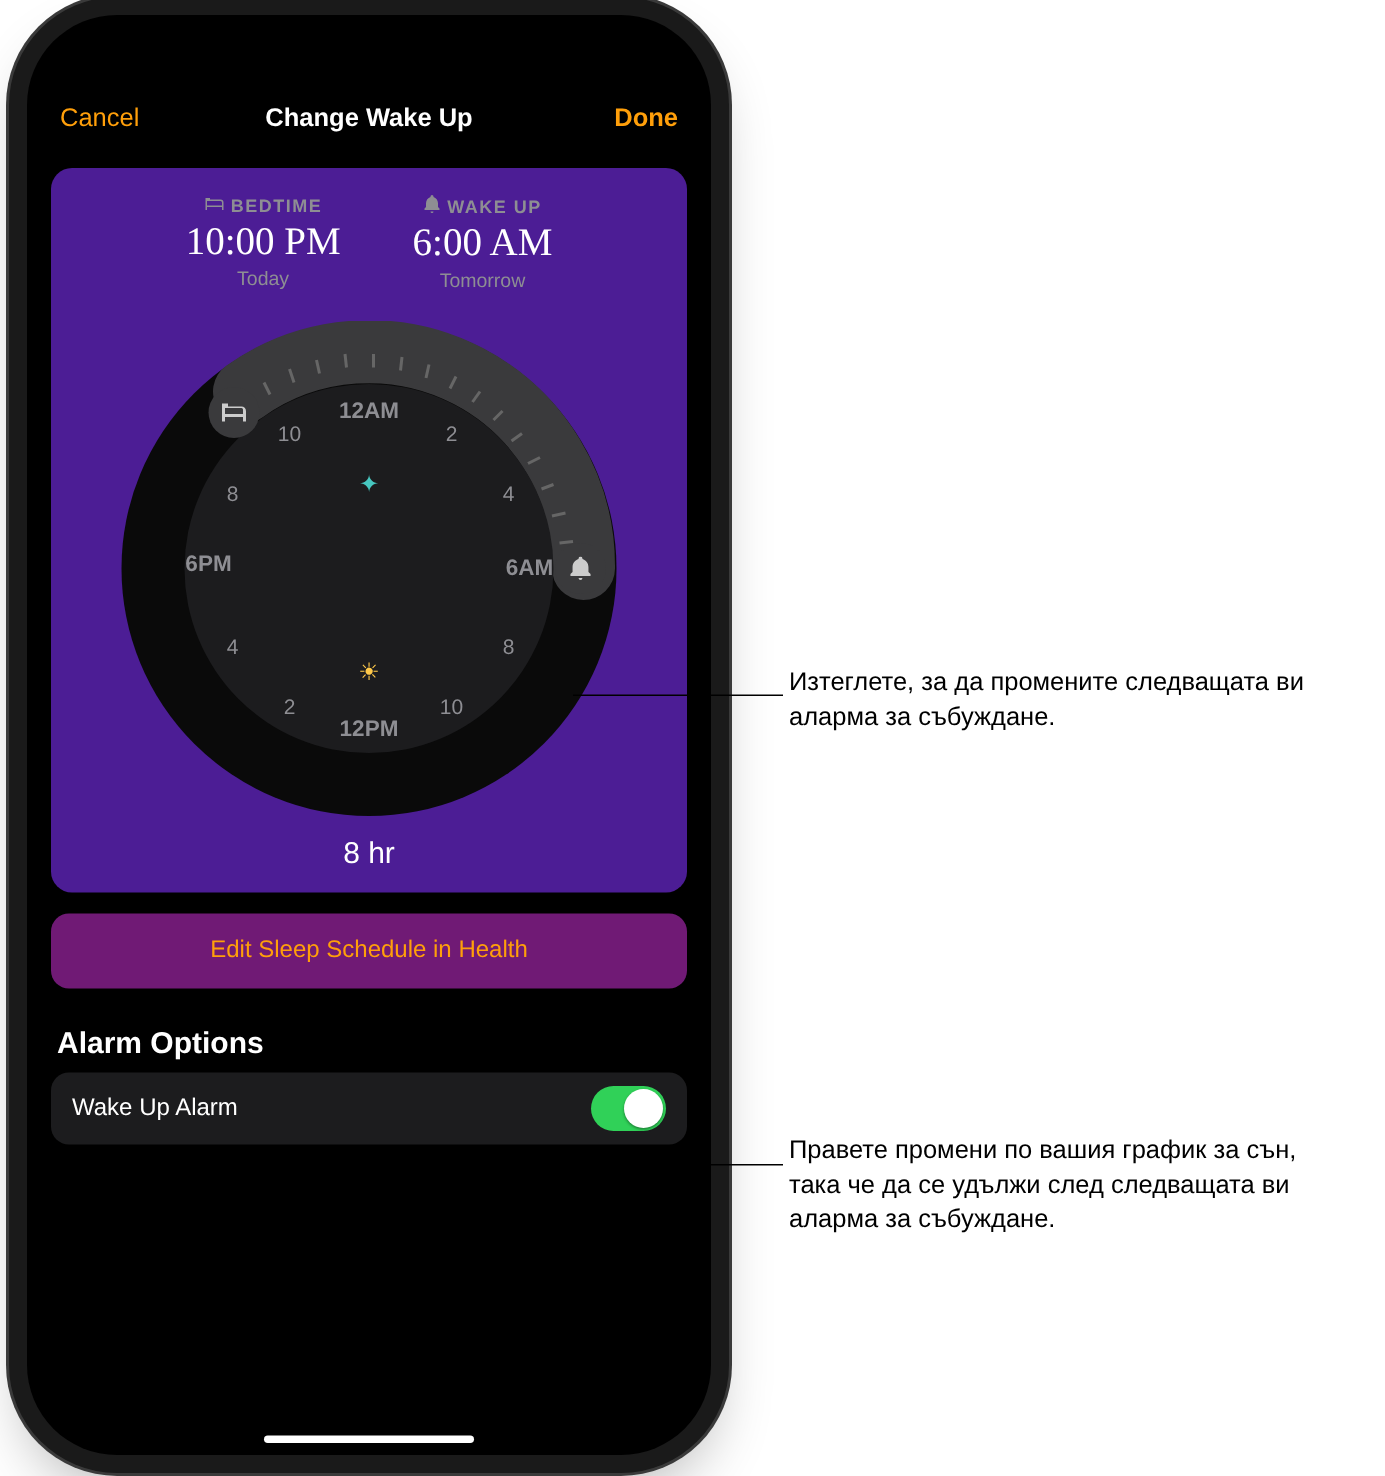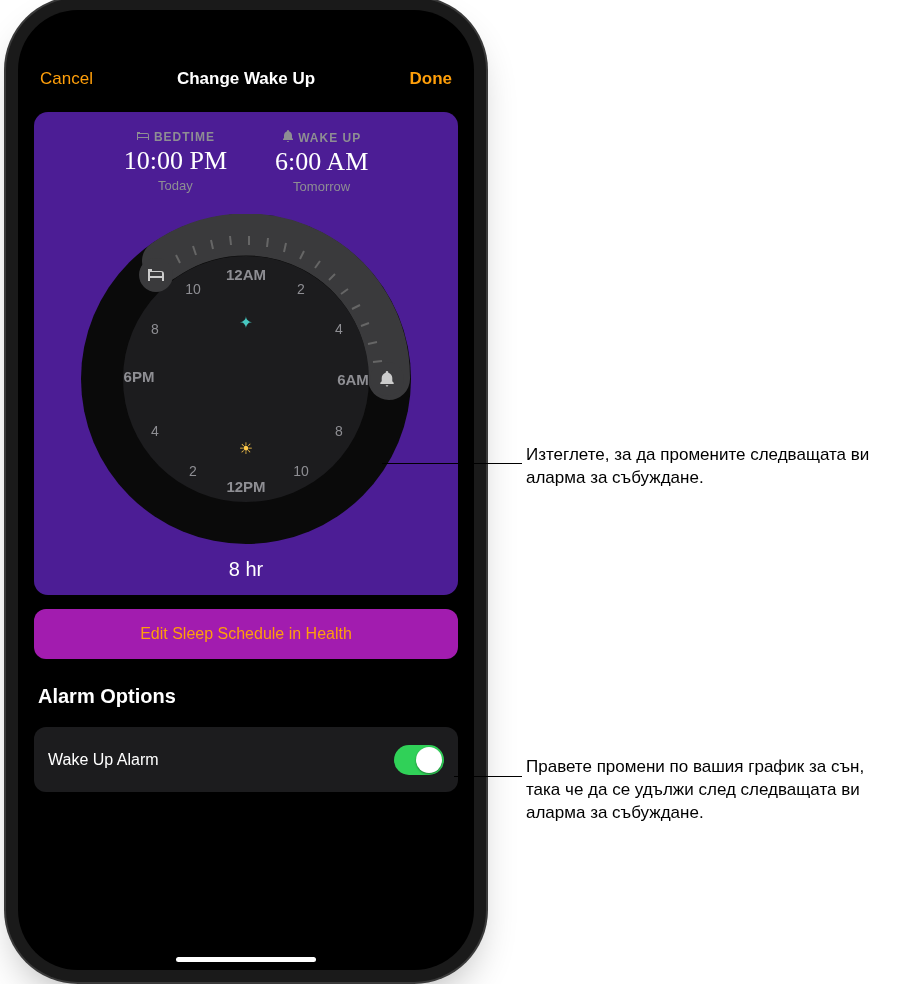--- a/index.html
+++ b/index.html
@@ -115,36 +115,36 @@
     transform-origin:0 0;
   }
   .hourmark.cardinal{ font-size:15px; font-weight:600;}
   .star{ position:absolute; left:50%; top:30%; transform:translateX(-50%); color:#47c7c0; font-size:16px;}
   .sun{  position:absolute; left:50%; bottom:26%; transform:translateX(-50%); color:#ffc94a; font-size:16px;}
   .duration-txt{ text-align:center; font-size:20px; margin-top:10px;}
   .goal-txt{ text-align:center; font-size:13px; color:#8e8e93; margin-top:2px;}
   
   .editrow{
     margin-top:14px;
-    background:#a21caf;
+    background:#701a75;
     border-radius:12px;
     height:50px;
     display:flex; align-items:center; justify-content:center;
     color:#ff9f0a; font-size:16px;
     cursor:pointer;
   }
   
   .section-h{
     margin-top:26px; font-size:20px; font-weight:700; padding-left:4px;
   }
   .optrow{
-    margin-top:19px;
+    margin-top:7px;
     background:#1c1c1e;
     border-radius:12px;
-    height:65px;
+    height:48px;
     display:flex; align-items:center; justify-content:space-between;
     padding:0 14px;
     font-size:16px;
   }
   .switch{
     width:50px;height:30px;border-radius:15px;background:#30d158;
     position:relative; cursor:pointer;
   }
   .switch i{
     position:absolute; right:2px; top:2px; width:26px;height:26px;

